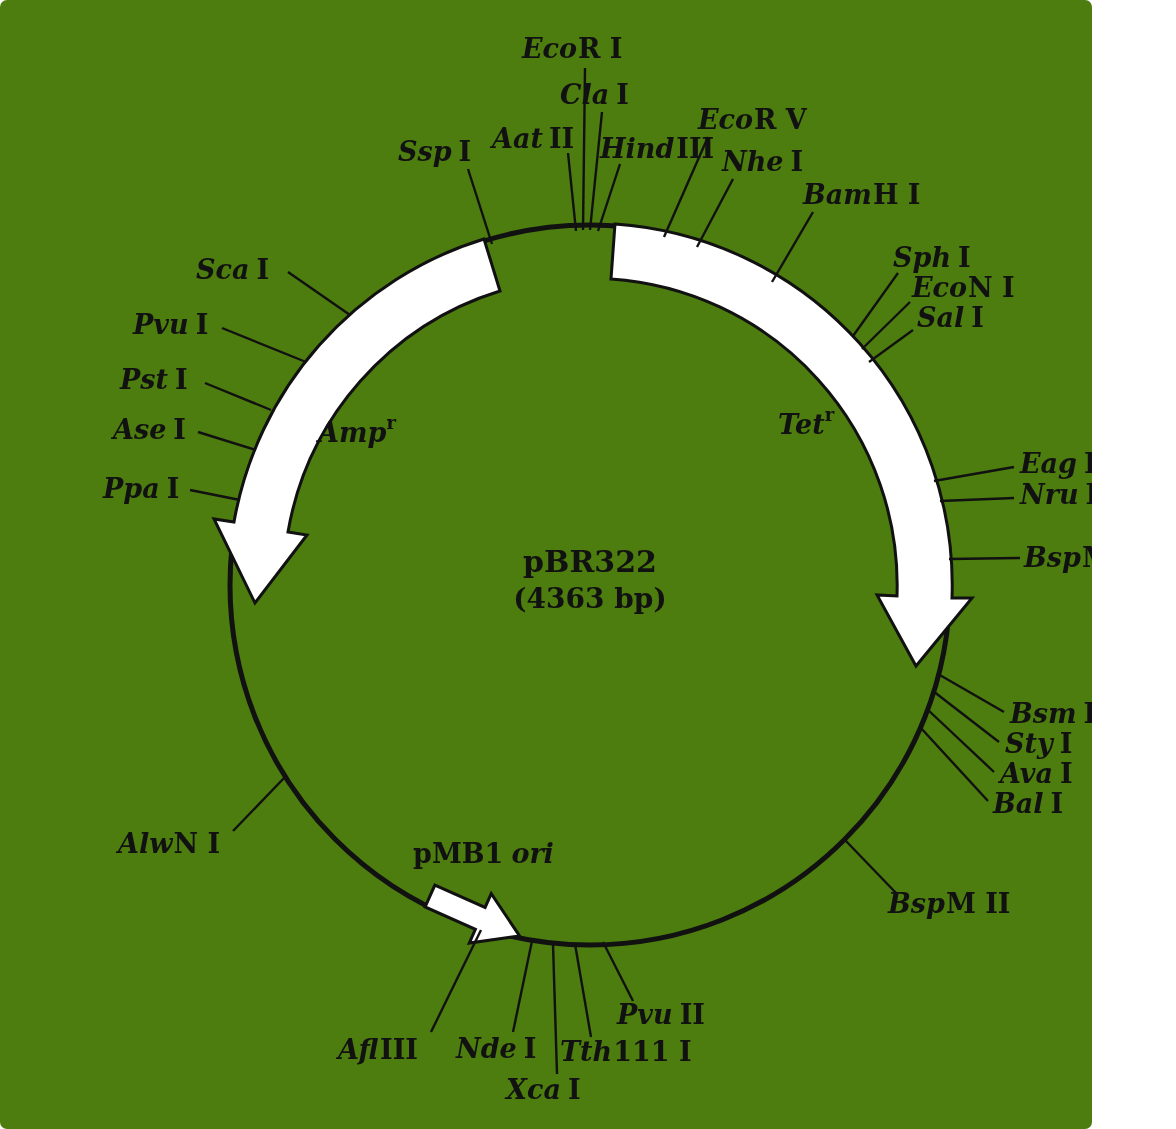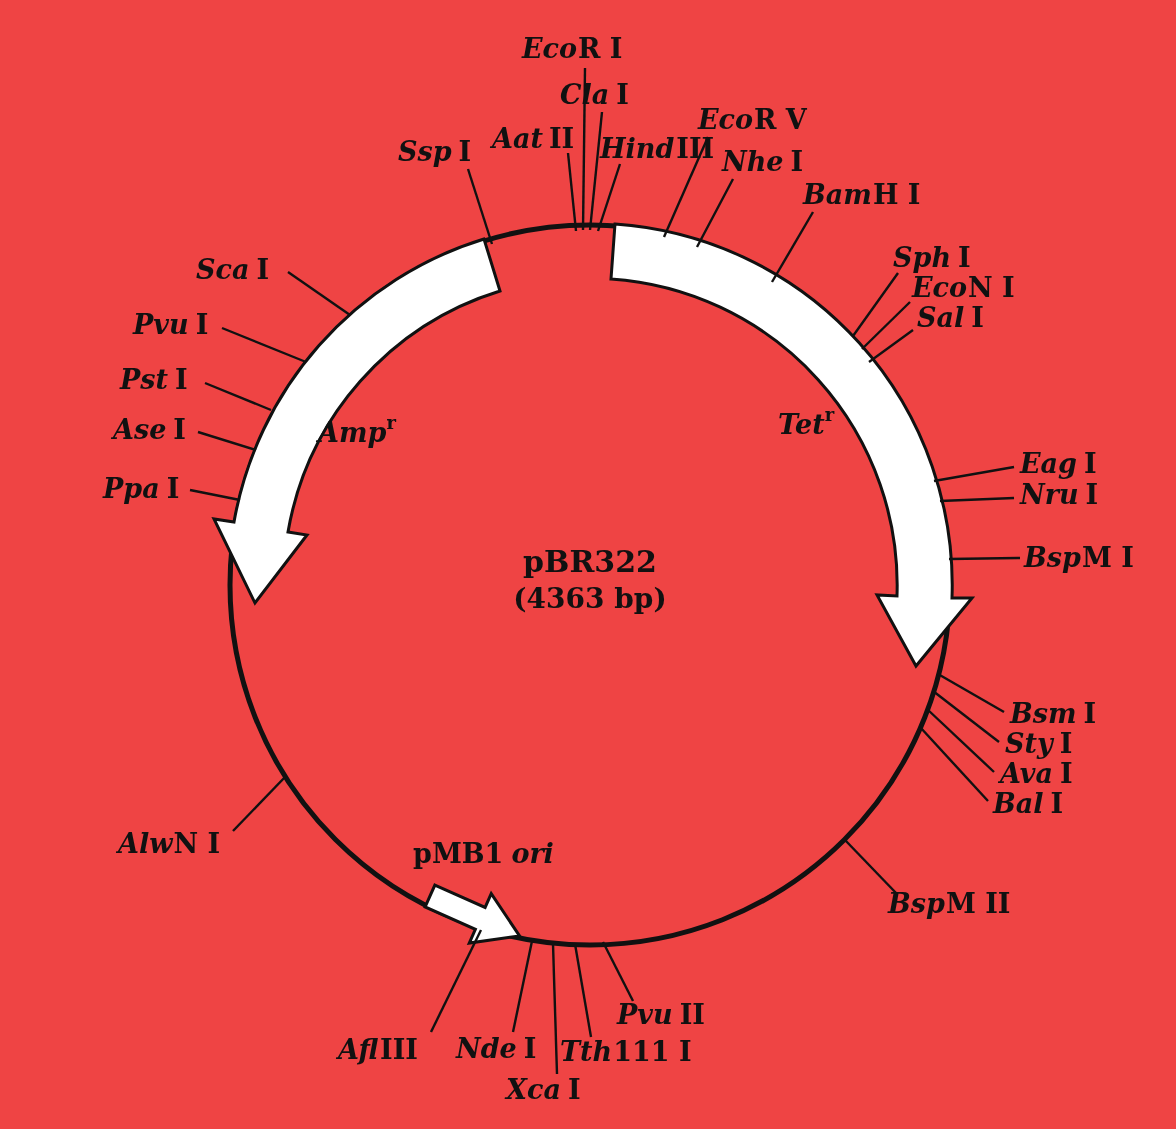--- a/index.html
+++ b/index.html
@@ -1,21 +1,22 @@
 <!DOCTYPE html>
 <html><head>
 <meta charset="utf-8">
 <style>
   html, body { margin: 0; padding: 0; background: #ffffff; }
   .stage {
     position: relative;
-    width: 1176px;
+    width: 1092px;
     height: 1129px;
-    background: #ef4444;
+    background: #4d7c0f;
     overflow: hidden;
+    border-radius: 7px;
   }
   svg text {
     font-family: "DejaVu Serif", serif;
     font-weight: 700;
     font-size: 27px;
     fill: #111111;
   }
   .it  { font-style: italic; }
   .sup { font-size: 18px; }
   .leader { stroke: #111111; stroke-width: 2.4; }

